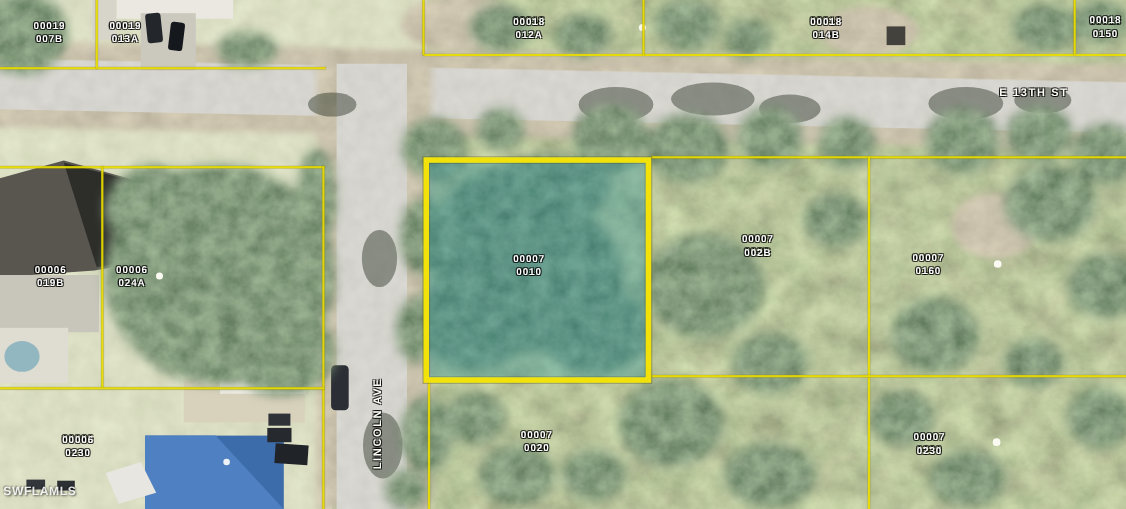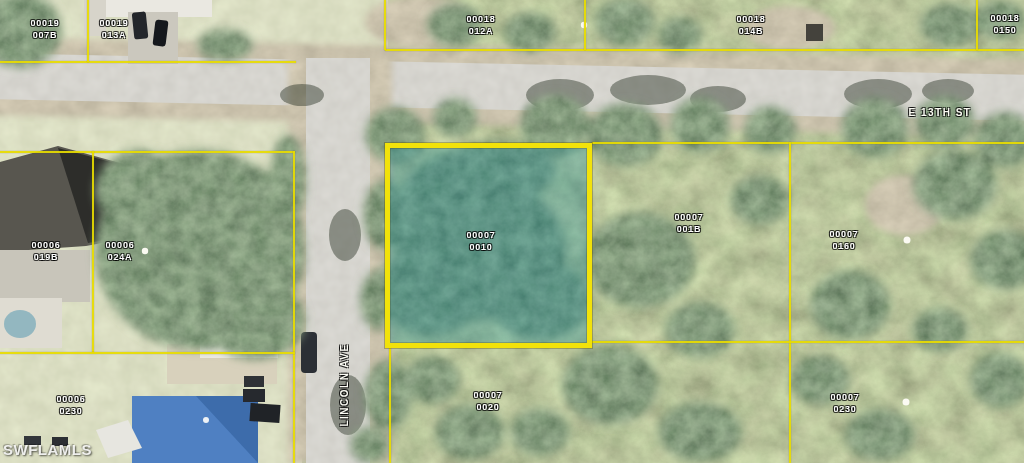--- a/index.html
+++ b/index.html
@@ -30,21 +30,21 @@
   .plabel span{display:block;}
   .street-label{
     position:absolute;transform:translate(-50%,-50%);
     color:#fdfdf5;font-weight:bold;font-size:10px;letter-spacing:1.5px;white-space:nowrap;
     text-shadow:-1px -1px 0 rgba(0,0,0,.7),1px -1px 0 rgba(0,0,0,.7),
                 -1px 1px 0 rgba(0,0,0,.7),1px 1px 0 rgba(0,0,0,.7);
   }
   .street-label.v{transform:translate(-50%,-50%) rotate(-90deg);}
   .watermark{
     position:absolute;left:3px;top:441px;
-    color:rgba(255,255,255,.88);font-weight:bold;font-size:15px;letter-spacing:.5px;
+    color:rgba(255,255,255,.88);font-weight:bold;font-size:11px;letter-spacing:.5px;
     text-shadow:1px 1px 2px rgba(0,0,0,.65), -1px -1px 1px rgba(0,0,0,.3);
   }
 </style>
 </head>
 <body>
 
 <div class="map">
 
   <svg class="terrain" width="1024" height="463" viewBox="0 0 1024 463">
     <defs>
@@ -237,37 +237,37 @@
   <div class="plabel" style="left:120px;top:252px">
       <span>00006</span>
       <span>024A</span>
     </div>
   <div class="plabel" style="left:481px;top:242px">
       <span>00007</span>
       <span>0010</span>
     </div>
   <div class="plabel" style="left:689px;top:224px">
       <span>00007</span>
-      <span>001B</span>
+      <span>002B</span>
     </div>
   <div class="plabel" style="left:844px;top:241px">
       <span>00007</span>
       <span>0160</span>
     </div>
   <div class="plabel" style="left:71px;top:406px">
       <span>00006</span>
       <span>0230</span>
     </div>
   <div class="plabel" style="left:488px;top:402px">
       <span>00007</span>
       <span>0020</span>
     </div>
   <div class="plabel" style="left:845px;top:404px">
       <span>00007</span>
       <span>0230</span>
     </div>
 
-  <div class="street-label h" style="left:940px;top:112px">E 13TH ST</div>
+  <div class="street-label h" style="left:940px;top:85px">E 13TH ST</div>
   <div class="street-label v" style="left:344px;top:385px">LINCOLN AVE</div>
 
   <div class="watermark">SWFLAMLS</div>
 
 </div>
 
 </body></html>

